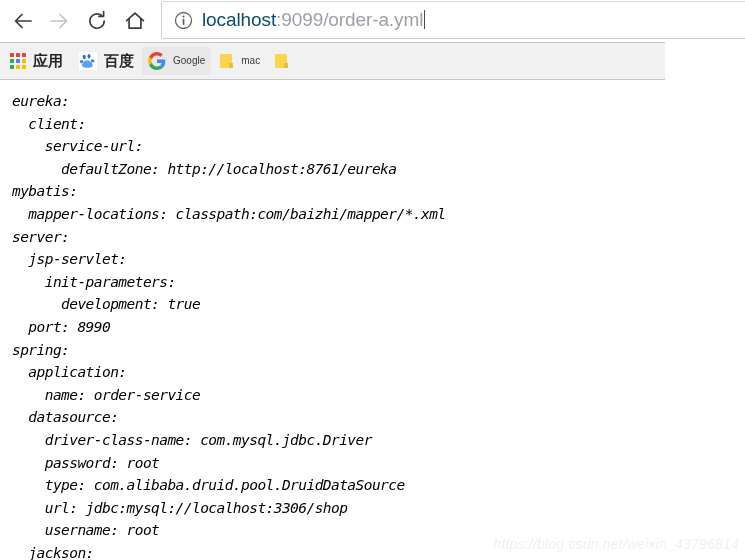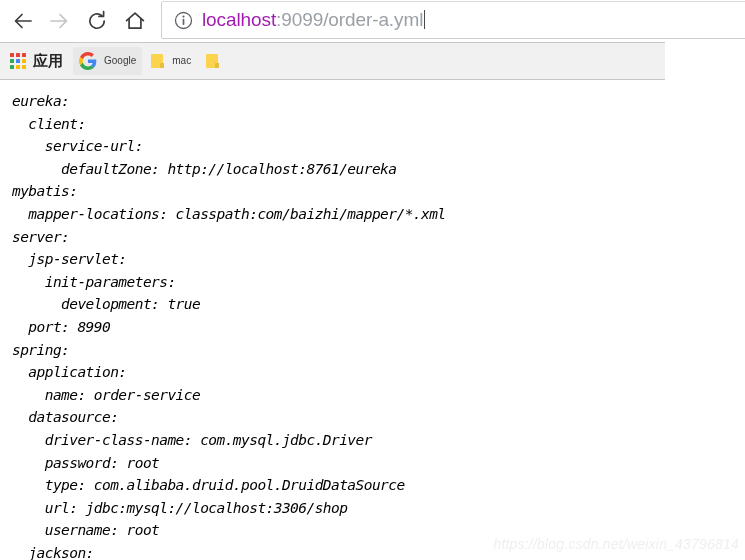--- a/index.html
+++ b/index.html
@@ -73,21 +73,21 @@
   #url-text {
     font-family: "Liberation Sans", sans-serif;
     font-size: 19px;
     line-height: 19px;
     letter-spacing: -0.1px;
     white-space: nowrap;
     color: #9aa0a6;
     position: relative;
     top: -1px;
   }
-  #url-text .host { color: #a21caf; }
+  #url-text .host { color: #0c4a6e; }
   #url-caret {
     display: inline-block;
     width: 1px;
     height: 19px;
     background: #4a4a4a;
     vertical-align: -3px;
     margin-left: 1px;
   }
 
   
@@ -258,20 +258,31 @@
         <i style="background:#34a853"></i>
           <i style="background:#4285f4"></i>
           <i style="background:#fbbc05"></i>
         <i style="background:#34a853"></i>
           <i style="background:#fbbc05"></i>
           <i style="background:#fbbc05"></i>
       </span>
       <span class="bm-label cjk">应用</span>
     </div>
 
+    <div class="bm-item">
+      <svg class="bm-icon" viewBox="0 0 18 18">
+        <rect width="18" height="18" fill="#ffffff"></rect>
+        <ellipse cx="5.2" cy="5.0" rx="1.6" ry="2.3" fill="#2b6fd6"></ellipse>
+        <ellipse cx="10.0" cy="4.2" rx="1.5" ry="2.2" fill="#2b6fd6"></ellipse>
+        <ellipse cx="2.6" cy="9.6" rx="1.9" ry="1.5" fill="#3b84e3" transform="rotate(-20 2.6 9.6)"></ellipse>
+        <ellipse cx="13.6" cy="8.8" rx="1.9" ry="1.5" fill="#3b84e3" transform="rotate(20 13.6 8.8)"></ellipse>
+        <path d="M8.2 8.4 C11.4 8.4 13.6 11.1 13.6 13.2 C13.6 15.3 11.2 15.8 8.2 15.8 C5.2 15.8 3.0 15.3 3.0 13.2 C3.0 11.1 5.0 8.4 8.2 8.4 Z" fill="#5aa2ef"></path>
+      </svg>
+      <span class="bm-label cjk">百度</span>
+    </div>
 
     <div class="bm-item hovered">
       <svg class="bm-icon" viewBox="0 0 48 48">
         <path fill="#EA4335" d="M24 9.5c3.5 0 6.6 1.2 9.1 3.6l6.8-6.8C35.8 2.5 30.3 0 24 0 14.6 0 6.5 5.4 2.6 13.2l7.9 6.1C12.4 13.6 17.7 9.5 24 9.5z"></path>
         <path fill="#4285F4" d="M46.1 24.6c0-1.6-.1-3.2-.4-4.6H24v9.1h12.4c-.5 2.9-2.2 5.3-4.6 7l7.7 6c4.5-4.2 6.6-10.3 6.6-17.5z"></path>
         <path fill="#FBBC05" d="M10.5 28.6c-.5-1.4-.8-2.9-.8-4.6s.3-3.2.8-4.6l-7.9-6.1C1 16.4 0 20.1 0 24s1 7.6 2.6 10.8l7.9-6.2z"></path>
         <path fill="#34A853" d="M24 48c6.3 0 11.6-2.1 15.5-5.7l-7.7-6c-2.1 1.4-4.8 2.3-7.8 2.3-6.3 0-11.6-4.1-13.5-9.8l-7.9 6.2C6.5 42.6 14.6 48 24 48z"></path>
       </svg>
       <span class="bm-label">Google</span>
     </div>

